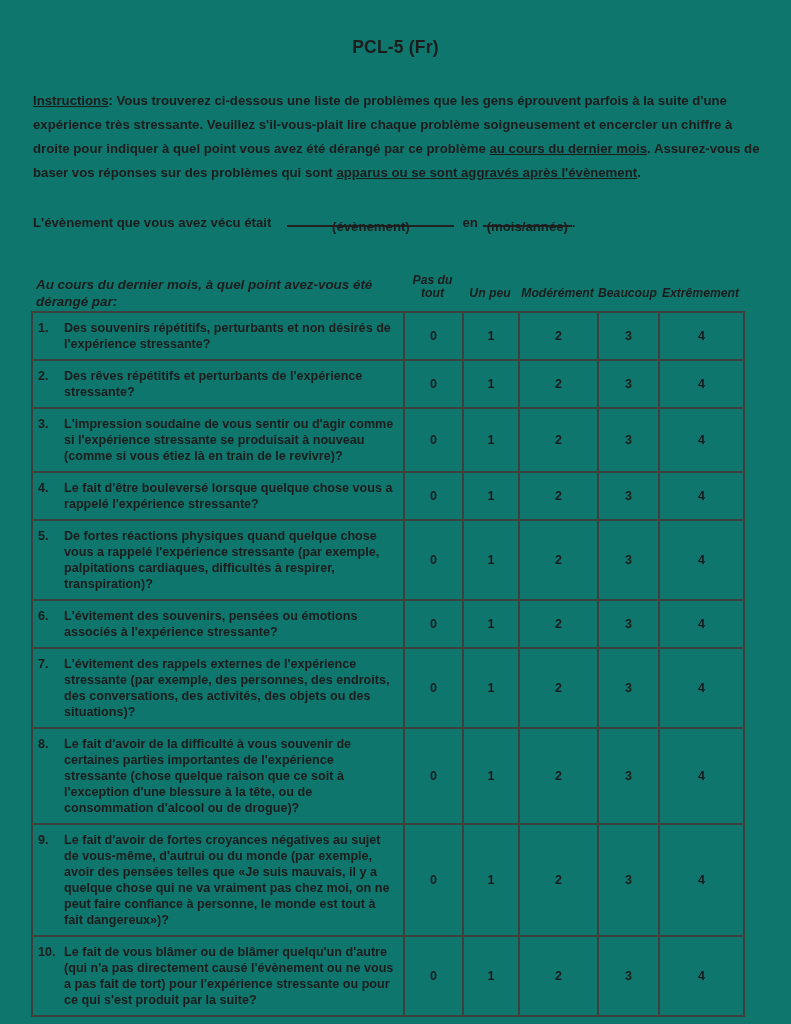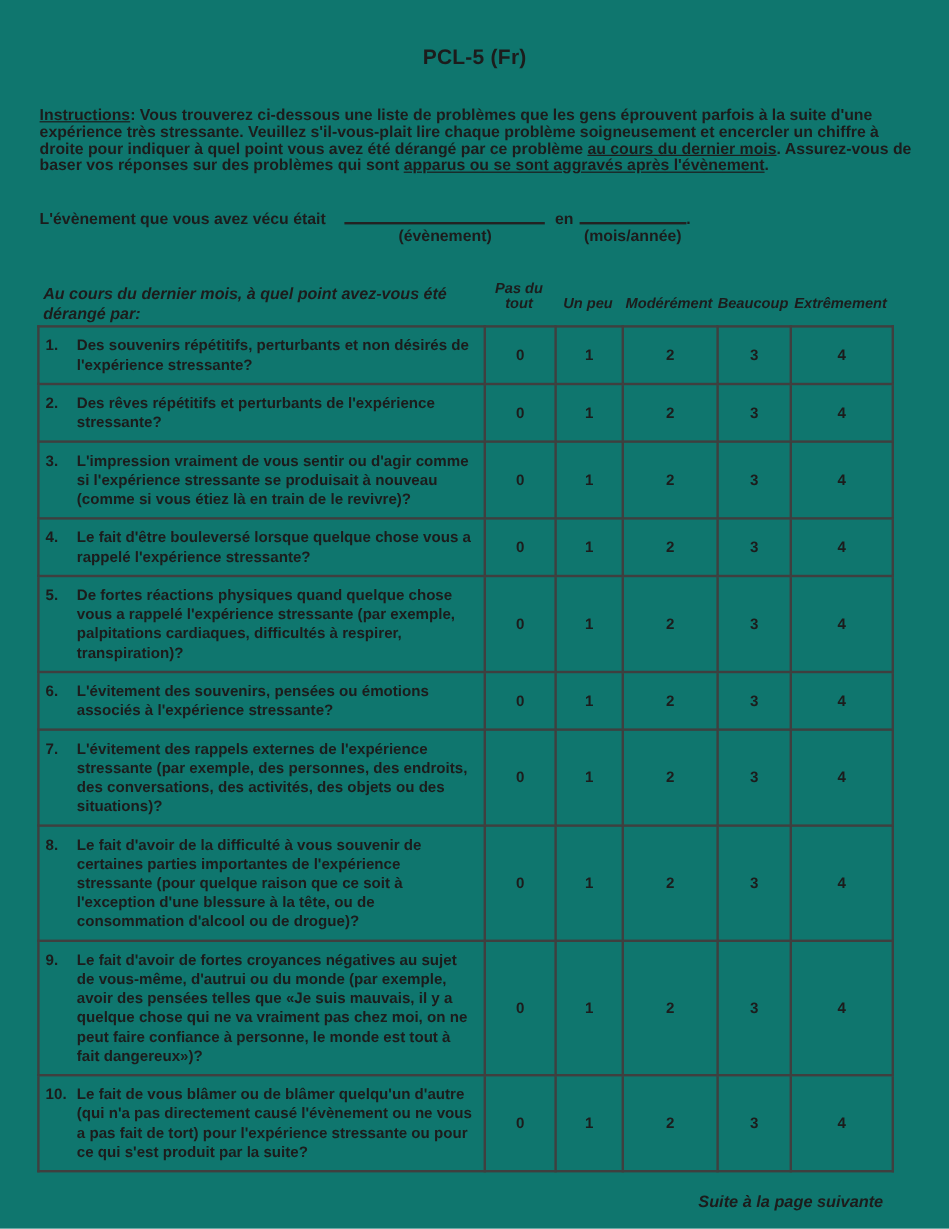--- a/index.html
+++ b/index.html
@@ -17,41 +17,41 @@
   .title {
     padding-top: 37px;
     text-align: center;
     font-size: 17.5px;
     letter-spacing: 0.2px;
   }
   .instructions {
     margin: 31px 26px 0 33px;
     width: 734px;
     font-size: 13.2px;
-    line-height: 14px;
+    line-height: 24px;
   }
   .u { text-decoration: underline; }
   .event-line {
     margin: 27px 0 0 33px;
     font-size: 13.2px;
     height: 38px;
     white-space: nowrap;
   }
   .blank {
     display: inline-block;
     position: relative;
     border-bottom: 2px solid #222222;
     height: 15px;
     vertical-align: baseline;
   }
   .blank-event { width: 167px; margin-left: 16px; margin-right: 8px; }
   .blank-date  { width: 89px;  margin-left: 5px; }
   .blank .caption {
     position: absolute;
-    top: 17px; left: 0; right: 0;
+    top: 7px; left: 0; right: 0;
     text-align: center;
     font-size: 13.2px;
     color: #1c1c1c;
   }
   .scale-header {
     display: flex;
     align-items: flex-end;
     margin: 14px 0 0 31px;
     width: 712px;
   }
@@ -153,21 +153,21 @@
         <td class="s-cell">0</td>
         <td class="s-cell">1</td>
         <td class="s-cell">2</td>
         <td class="s-cell">3</td>
         <td class="s-cell">4</td>
       </tr>
       <tr>
         <td class="q-cell">
             <div class="q">
               <span class="num">3.</span>
-              <span class="txt">L'impression vraiment de vous sentir ou d'agir comme si l'expérience stressante se produisait à nouveau (comme si vous étiez là en train de le revivre)?</span>
+              <span class="txt">L'impression soudaine de vous sentir ou d'agir comme si l'expérience stressante se produisait à nouveau (comme si vous étiez là en train de le revivre)?</span>
             </div>
           </td>
         <td class="s-cell">0</td>
         <td class="s-cell">1</td>
         <td class="s-cell">2</td>
         <td class="s-cell">3</td>
         <td class="s-cell">4</td>
       </tr>
       <tr>
         <td class="q-cell">
@@ -218,21 +218,21 @@
         <td class="s-cell">0</td>
         <td class="s-cell">1</td>
         <td class="s-cell">2</td>
         <td class="s-cell">3</td>
         <td class="s-cell">4</td>
       </tr>
       <tr>
         <td class="q-cell">
             <div class="q">
               <span class="num">8.</span>
-              <span class="txt">Le fait d'avoir de la difficulté à vous souvenir de certaines parties importantes de l'expérience stressante (pour quelque raison que ce soit à l'exception d'une blessure à la tête, ou de consommation d'alcool ou de drogue)?</span>
+              <span class="txt">Le fait d'avoir de la difficulté à vous souvenir de certaines parties importantes de l'expérience stressante (chose quelque raison que ce soit à l'exception d'une blessure à la tête, ou de consommation d'alcool ou de drogue)?</span>
             </div>
           </td>
         <td class="s-cell">0</td>
         <td class="s-cell">1</td>
         <td class="s-cell">2</td>
         <td class="s-cell">3</td>
         <td class="s-cell">4</td>
       </tr>
       <tr>
         <td class="q-cell">

